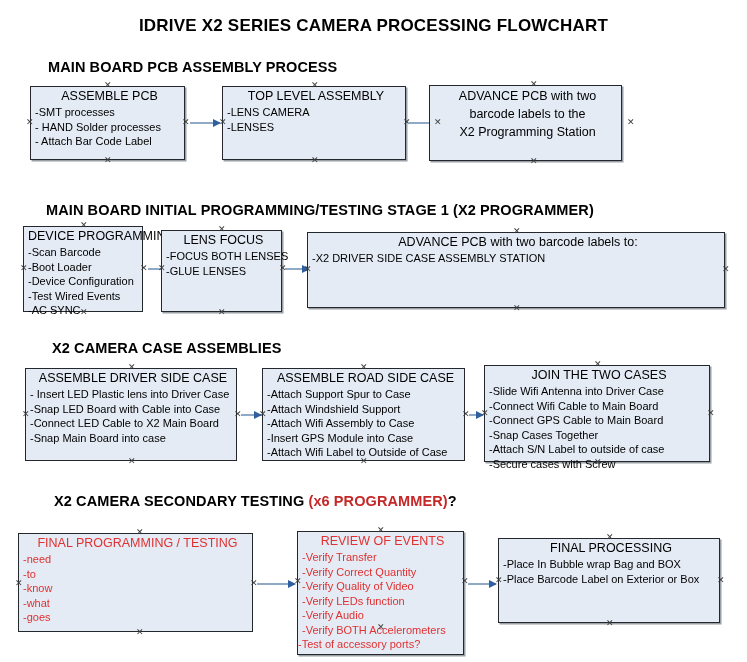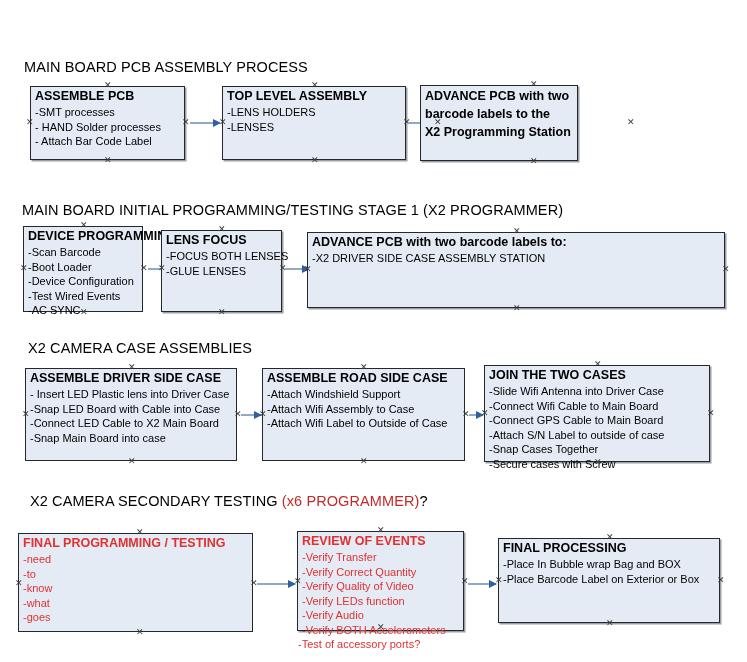--- a/index.html
+++ b/index.html
@@ -27,44 +27,46 @@
     width: 747px;
     text-align: center;
     font-size: 17px;
     font-weight: bold;
     letter-spacing: 0.2px;
     white-space: nowrap;
   }
   .section-head {
     position: absolute;
     font-size: 14.5px;
-    font-weight: normal;
+    font-weight: bold;
     white-space: nowrap;
     letter-spacing: 0.1px;
+    margin-left: 24px;
   }
   .section-head .red {
     color: #c62828;
   }
   .box {
     position: absolute;
     background: #e4ebf5;
     border: 1px solid #24282c;
     box-sizing: border-box;
     box-shadow: 1.5px 1.5px 0 0 #9aa0a6;
     padding: 2px 0 0 4px;
   }
   .box.no-shadow {
     box-shadow: none;
   }
   .box .bx-title {
     font-size: 12.5px;
-    font-weight: bold;
+    font-weight: normal;
     line-height: 15px;
     white-space: nowrap;
     padding-bottom: 1px;
+    text-align: center;
   }
   .box .bx-line {
     font-size: 11px;
     line-height: 14.5px;
     white-space: nowrap;
   }
   .box.tall-title .bx-title {
     font-size: 12.5px;
     line-height: 17px;
   }
@@ -101,49 +103,50 @@
     font-family: "Liberation Sans", sans-serif;
     pointer-events: none;
   }
   .hx::before { content: "\2715"; }
 </style>
 </head>
 <body>
 
 <div id="canvas">
 
+  <div class="title">IDRIVE X2  SERIES CAMERA PROCESSING FLOWCHART</div>
 
   <div class="section-head" style="left:24px; top:59px;">MAIN BOARD PCB ASSEMBLY PROCESS</div>
 
   <div class="box" style="left:30px; top:86px; width:155px; height:74px;">
     <div class="bx-title">ASSEMBLE PCB</div>
     <div class="bx-line"> -SMT processes</div>
     <div class="bx-line">- HAND Solder processes</div>
     <div class="bx-line">- Attach Bar Code Label</div>
   </div>
   <div class="hx" style="left:104px; top:82px;"></div>
   <div class="hx" style="left:104px; top:157px;"></div>
   <div class="hx" style="left:26px; top:119px;"></div>
   <div class="hx" style="left:182px; top:119px;"></div>
 
   <div class="conn" style="left:190px; top:122px; width:30px;"></div>
 
   <div class="box" style="left:222px; top:86px; width:184px; height:74px;">
     <div class="bx-title">TOP LEVEL ASSEMBLY</div>
-    <div class="bx-line">-LENS HOLDERS</div>
+    <div class="bx-line">-LENS CAMERA</div>
     <div class="bx-line">-LENSES</div>
   </div>
   <div class="hx" style="left:311px; top:82px;"></div>
   <div class="hx" style="left:311px; top:157px;"></div>
   <div class="hx" style="left:219px; top:119px;"></div>
   <div class="hx" style="left:403px; top:119px;"></div>
 
   <div class="conn" style="left:408px; top:122px; width:28px;"></div>
 
-  <div class="box tall-title" style="left:420px; top:85px; width:158px; height:76px;">
+  <div class="box tall-title" style="left:429px; top:85px; width:193px; height:76px;">
     <div class="bx-title">ADVANCE PCB with two</div>
     <div class="bx-title">barcode labels to the</div>
     <div class="bx-title"> X2 Programming Station</div>
   </div>
   <div class="hx" style="left:530px; top:81px;"></div>
   <div class="hx" style="left:530px; top:158px;"></div>
   <div class="hx" style="left:434px; top:119px;"></div>
   <div class="hx" style="left:627px; top:119px;"></div>
 
   <div class="section-head" style="left:22px; top:202px;">MAIN BOARD INITIAL PROGRAMMING/TESTING STAGE 1 (X2 PROGRAMMER)</div>
@@ -195,38 +198,40 @@
   </div>
   <div class="hx" style="left:128px; top:364px;"></div>
   <div class="hx" style="left:128px; top:458px;"></div>
   <div class="hx" style="left:22px; top:411px;"></div>
   <div class="hx" style="left:234px; top:411px;"></div>
 
   <div class="conn" style="left:241px; top:414px; width:20px;"></div>
 
   <div class="box no-shadow" style="left:262px; top:368px; width:203px; height:93px;">
     <div class="bx-title">ASSEMBLE ROAD SIDE CASE</div>
+    <div class="bx-line">-Attach Support Spur to Case</div>
     <div class="bx-line">-Attach Windshield Support</div>
     <div class="bx-line">-Attach Wifi Assembly to Case</div>
+    <div class="bx-line">-Insert GPS Module into Case</div>
     <div class="bx-line">-Attach Wifi Label to Outside of Case</div>
   </div>
   <div class="hx" style="left:360px; top:364px;"></div>
   <div class="hx" style="left:360px; top:458px;"></div>
   <div class="hx" style="left:259px; top:411px;"></div>
   <div class="hx" style="left:462px; top:411px;"></div>
 
   <div class="conn" style="left:469px; top:414px; width:14px;"></div>
 
   <div class="box" style="left:484px; top:365px; width:226px; height:97px;">
     <div class="bx-title">JOIN THE TWO CASES</div>
     <div class="bx-line">-Slide Wifi Antenna into Driver Case</div>
     <div class="bx-line">-Connect Wifi Cable to Main Board</div>
     <div class="bx-line">-Connect GPS Cable to Main Board</div>
+    <div class="bx-line">-Snap Cases Together</div>
     <div class="bx-line">-Attach S/N Label to outside of case</div>
-    <div class="bx-line">-Snap Cases Together</div>
     <div class="bx-line">-Secure cases with Screw</div>
   </div>
   <div class="hx" style="left:594px; top:361px;"></div>
   <div class="hx" style="left:594px; top:459px;"></div>
   <div class="hx" style="left:481px; top:410px;"></div>
   <div class="hx" style="left:707px; top:410px;"></div>
 
   <div class="section-head" style="left:30px; top:493px;">
     <span>X2 CAMERA SECONDARY TESTING</span>
     <span class="red">(x6 PROGRAMMER)</span><span>?</span>
@@ -240,21 +245,21 @@
     <div class="bx-line">-what</div>
     <div class="bx-line">-goes</div>
   </div>
   <div class="hx" style="left:136px; top:529px;"></div>
   <div class="hx" style="left:136px; top:629px;"></div>
   <div class="hx" style="left:15px; top:580px;"></div>
   <div class="hx" style="left:250px; top:580px;"></div>
 
   <div class="conn" style="left:257px; top:583px; width:38px;"></div>
 
-  <div class="box red overflow-text" style="left:297px; top:531px; width:167px; height:100px;">
+  <div class="box red overflow-text" style="left:297px; top:531px; width:167px; height:124px;">
     <div class="bx-title">REVIEW OF EVENTS</div>
     <div class="bx-line">-Verify Transfer</div>
     <div class="bx-line">-Verify Correct Quantity</div>
     <div class="bx-line">-Verify Quality of Video</div>
     <div class="bx-line">-Verify LEDs function</div>
     <div class="bx-line">-Verify Audio</div>
     <div class="bx-line">-Verify BOTH Accelerometers</div>
     <div class="bx-line" style="margin-left:-4px;">-Test of accessory ports?</div>
   </div>
   <div class="hx" style="left:377px; top:527px;"></div>

